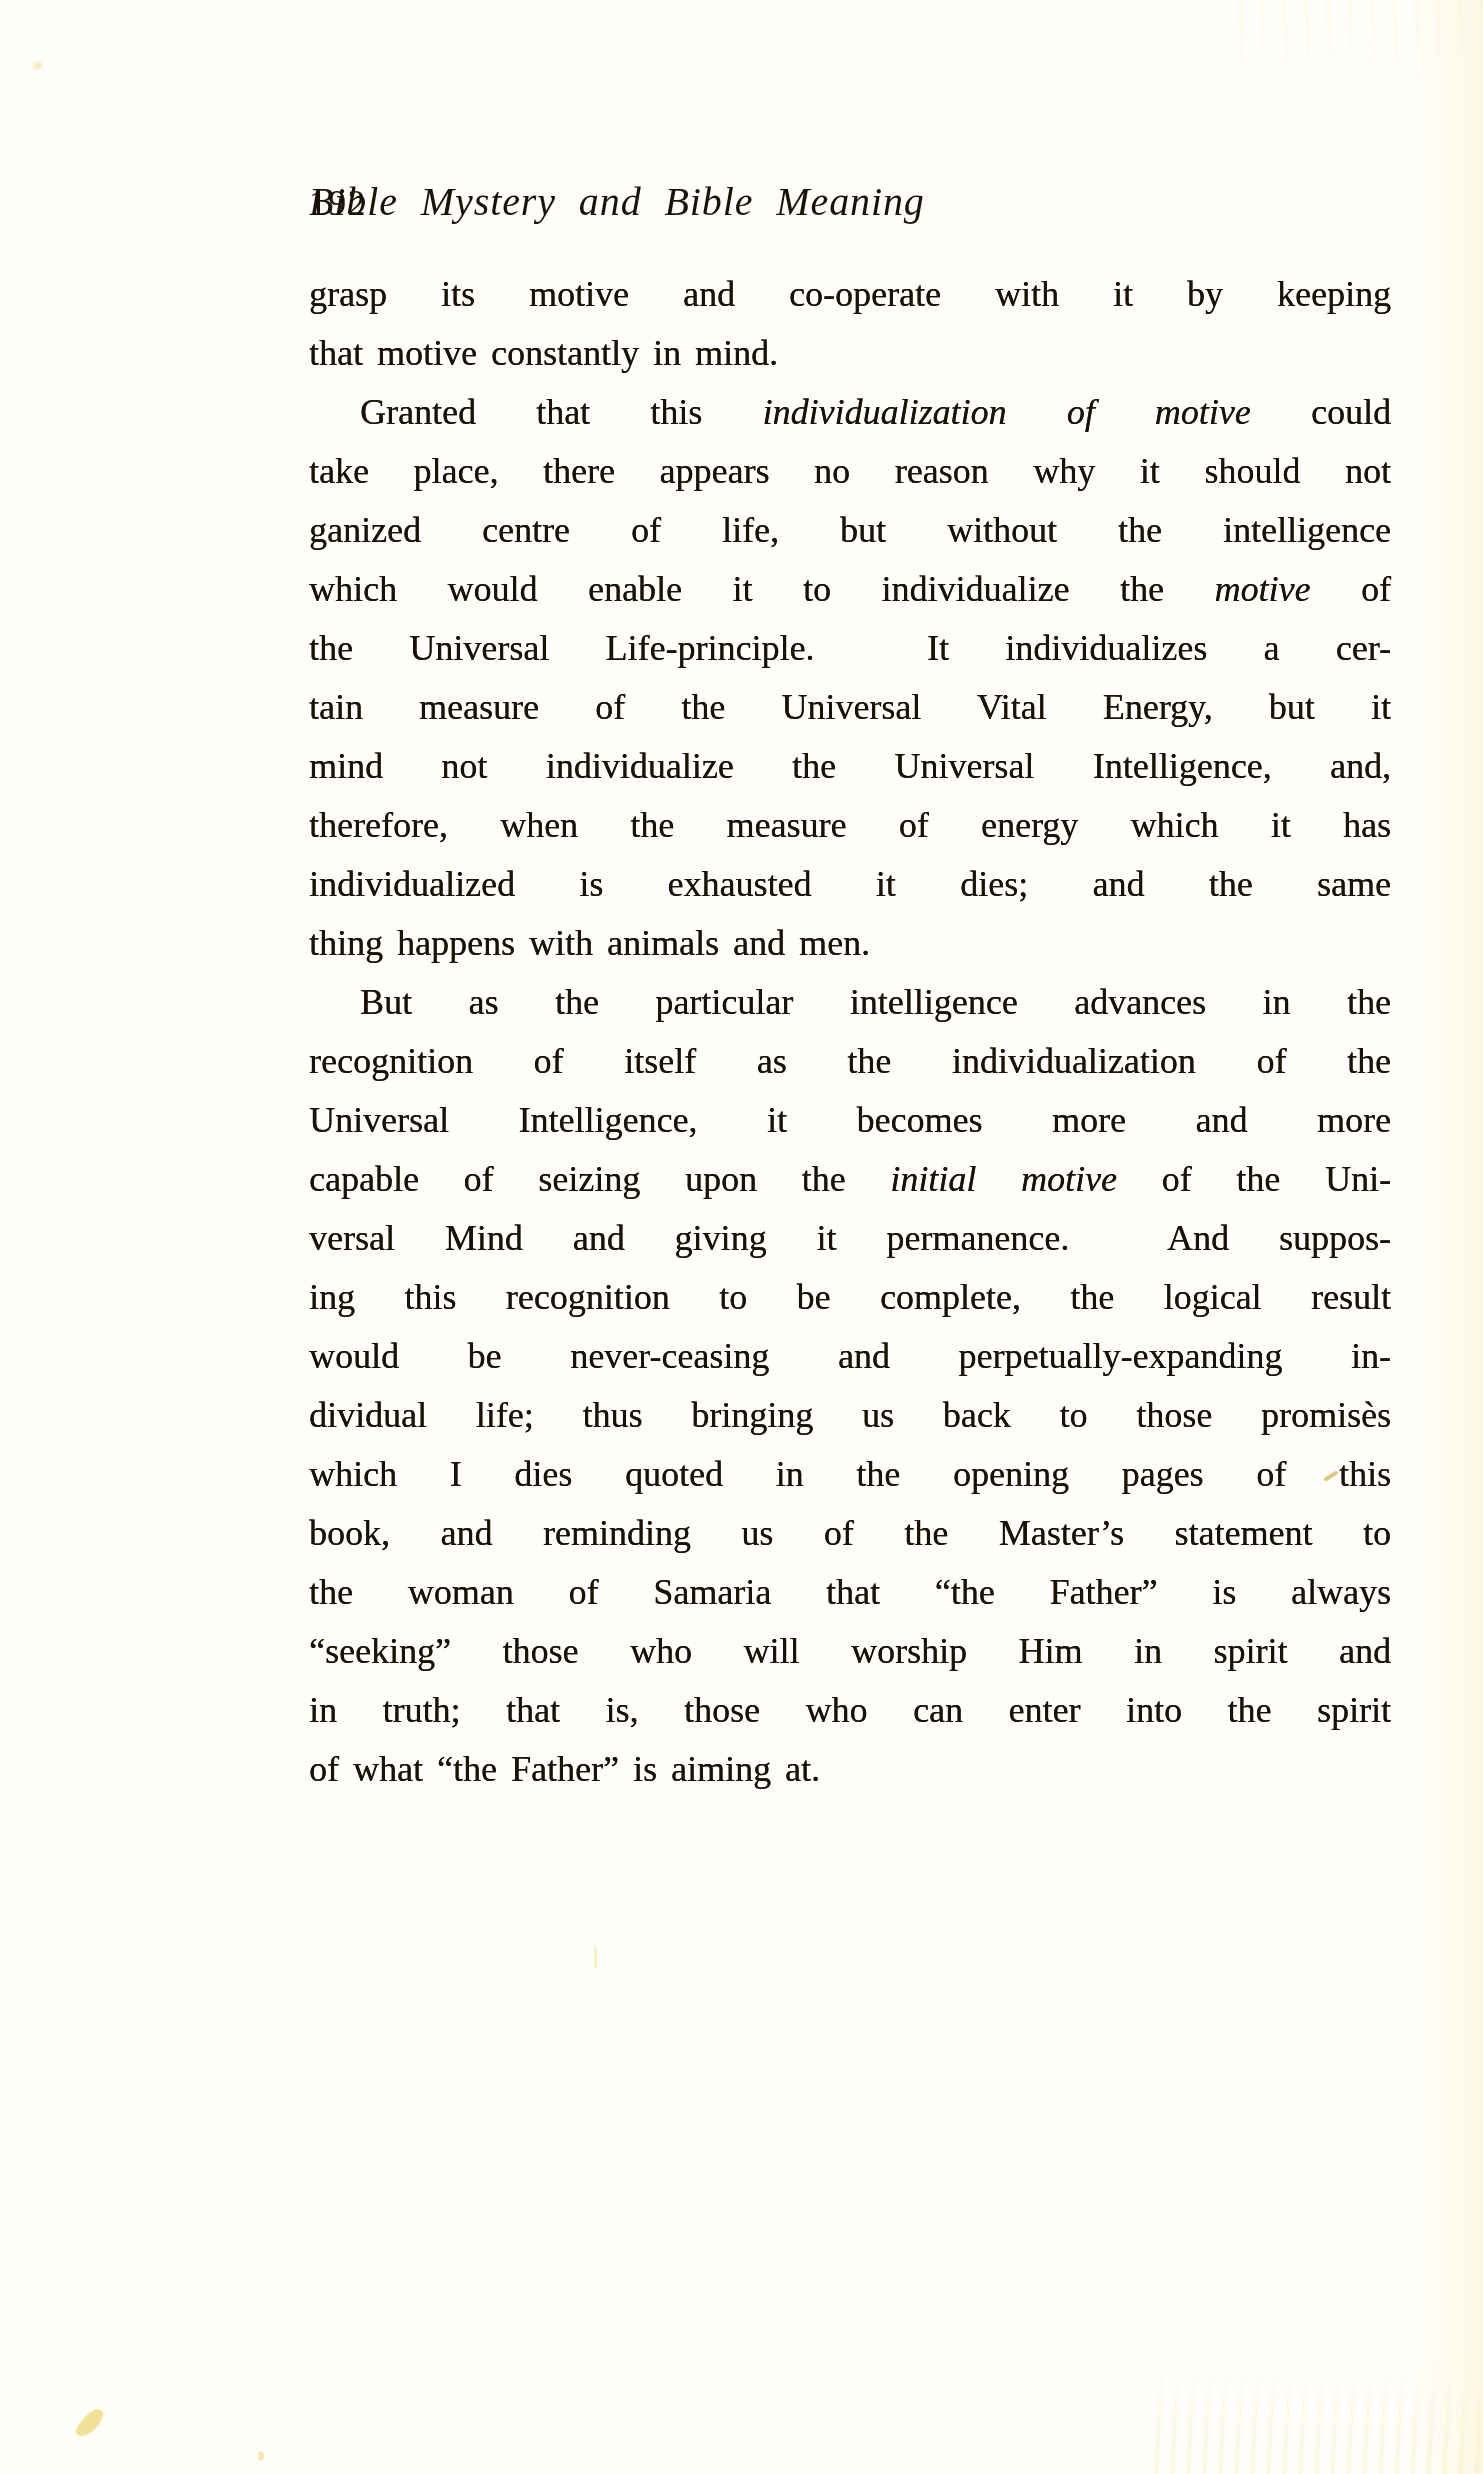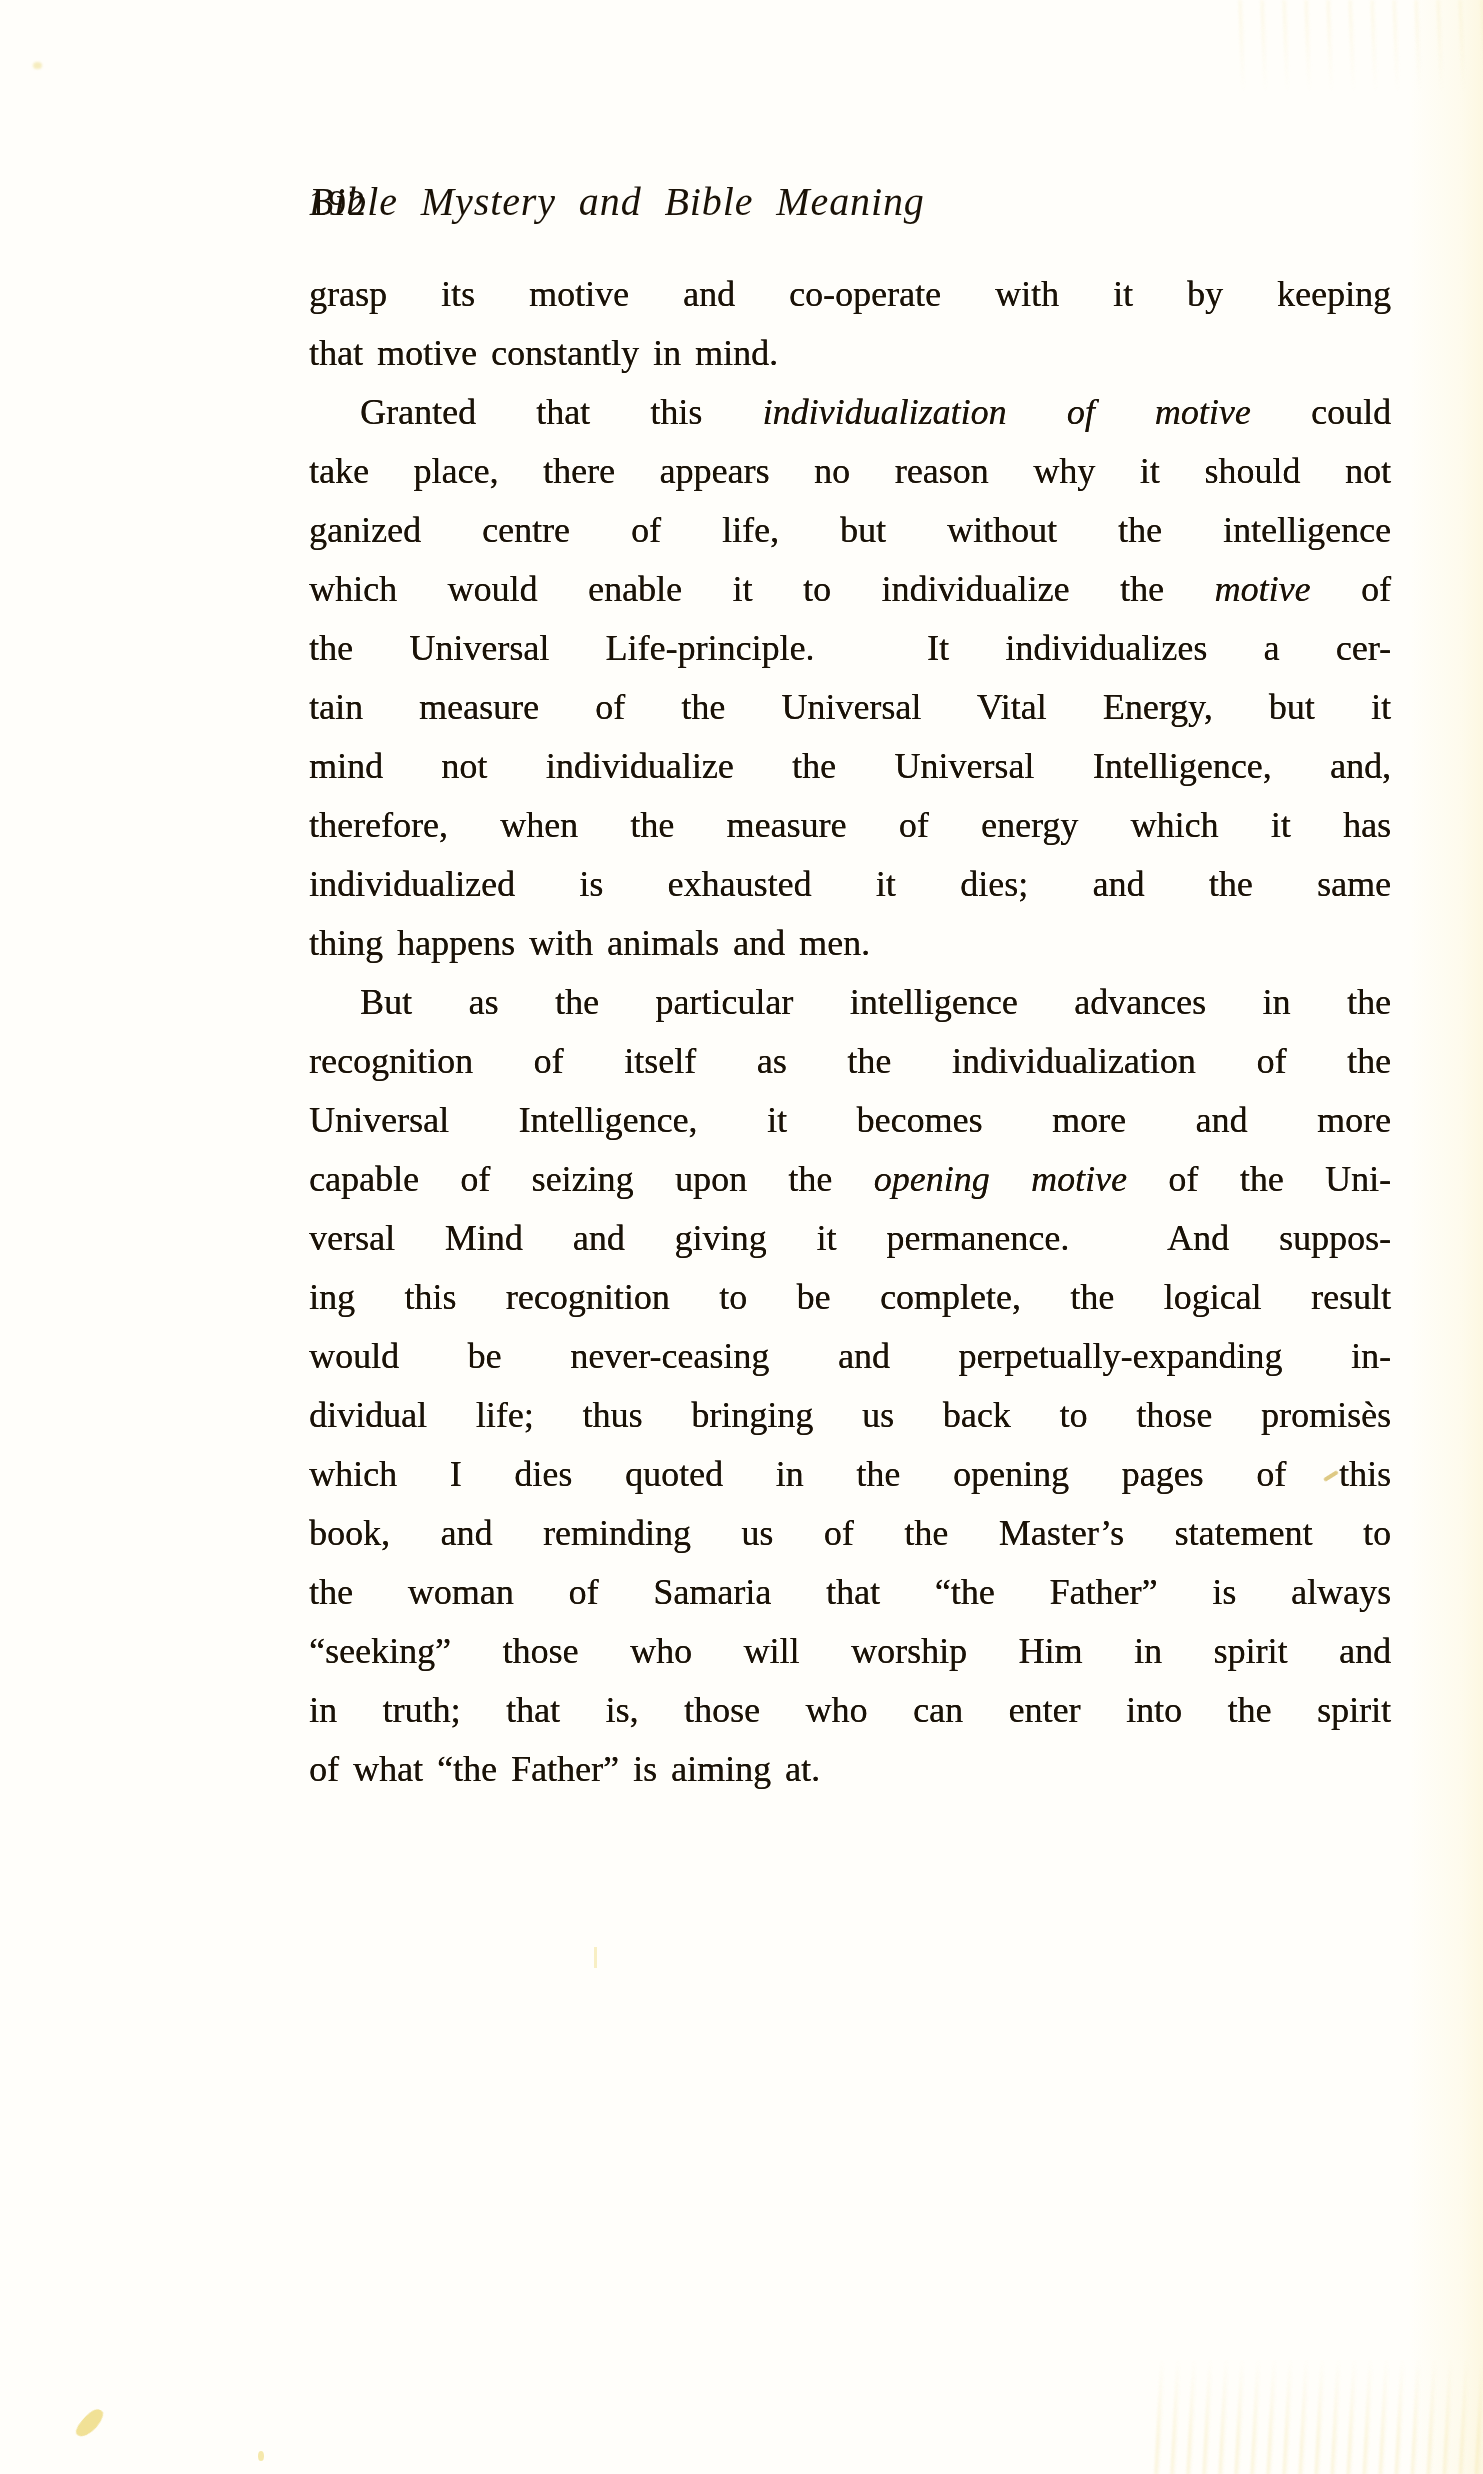--- a/index.html
+++ b/index.html
@@ -162,21 +162,21 @@
         <div class="line"><span>tain measure of the Universal Vital Energy, but it</span></div>
         <div class="line"><span>mind not individualize the Universal Intelligence, and,</span></div>
         <div class="line"><span>therefore, when the measure of energy which it has</span></div>
         <div class="line"><span>individualized is exhausted it dies; and the same</span></div>
         <div class="line last"><span>thing happens with animals and men.</span></div>
       </div>
       <div class="paragraph">
         <div class="line indent"><span>But as the particular intelligence advances in the</span></div>
         <div class="line"><span>recognition of itself as the individualization of the</span></div>
         <div class="line"><span>Universal Intelligence, it becomes more and more</span></div>
-        <div class="line"><span>capable of seizing upon the </span><em>opening motive</em><span> of the Uni-</span></div>
+        <div class="line"><span>capable of seizing upon the </span><em>initial motive</em><span> of the Uni-</span></div>
         <div class="line"><span>versal Mind and giving it permanence.&nbsp; And suppos-</span></div>
         <div class="line"><span>ing this recognition to be complete, the logical result</span></div>
         <div class="line"><span>would be never-ceasing and perpetually-expanding in-</span></div>
         <div class="line"><span>dividual life; thus bringing us back to those promisès</span></div>
         <div class="line"><span>which I dies quoted in the opening pages of this</span></div>
         <div class="line"><span>book, and reminding us of the Master’s statement to</span></div>
         <div class="line"><span>the woman of Samaria that “the Father” is always</span></div>
         <div class="line"><span>“seeking” those who will worship Him in spirit and</span></div>
         <div class="line"><span>in truth; that is, those who can enter into the spirit</span></div>
         <div class="line last"><span>of what “the Father” is aiming at.</span></div>

